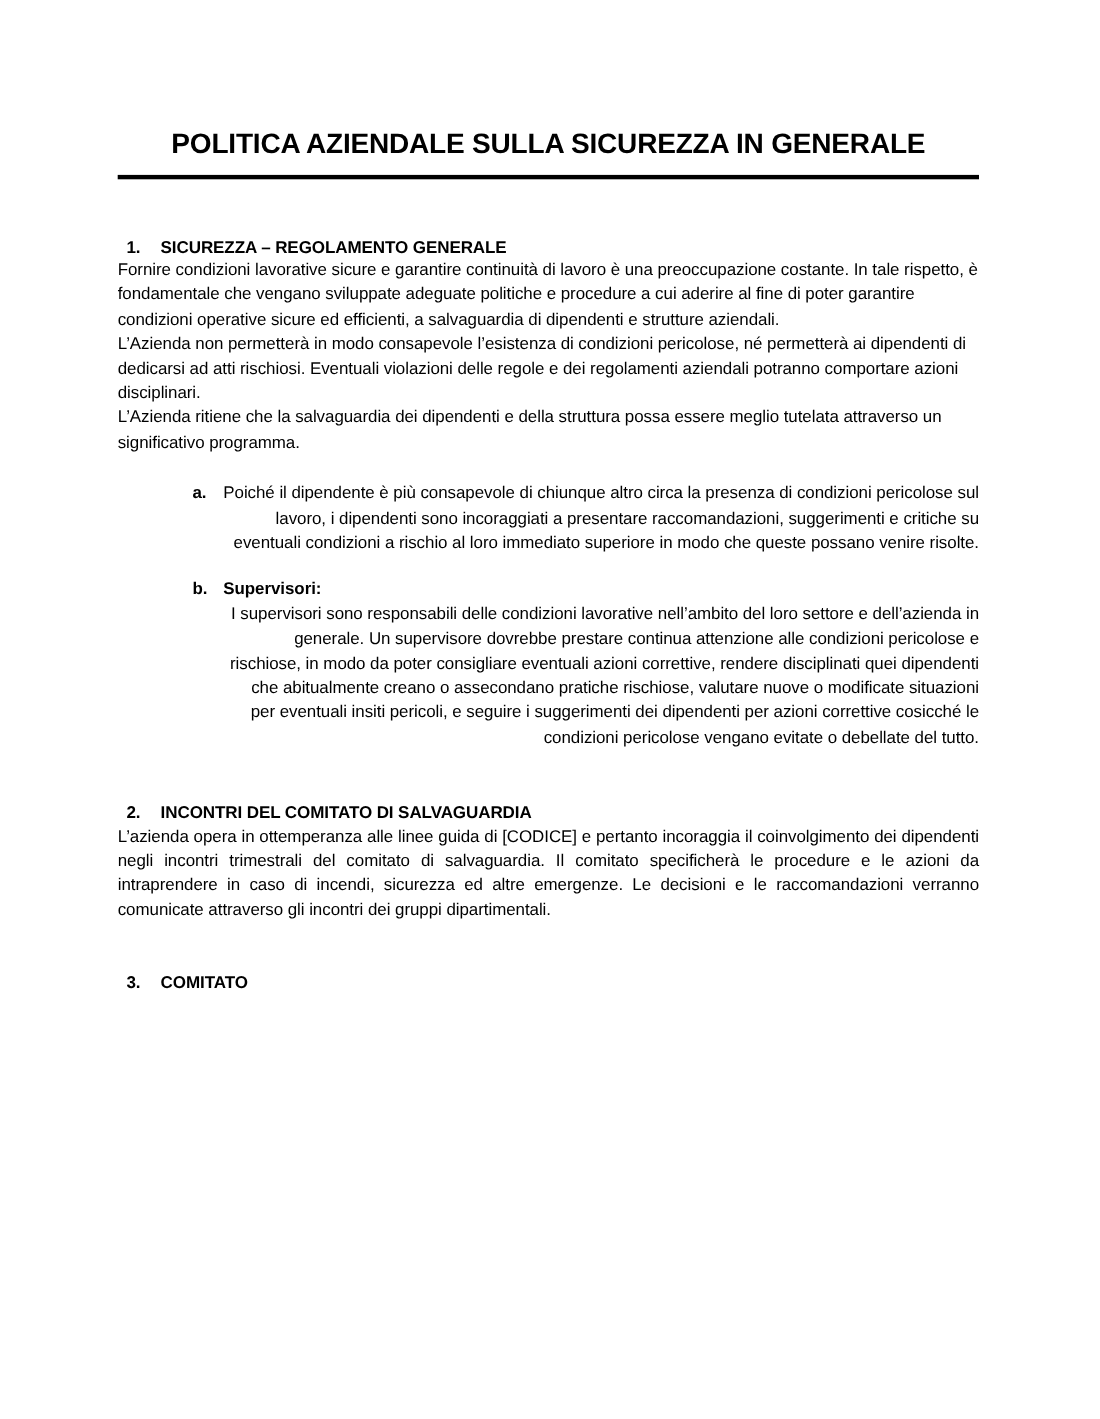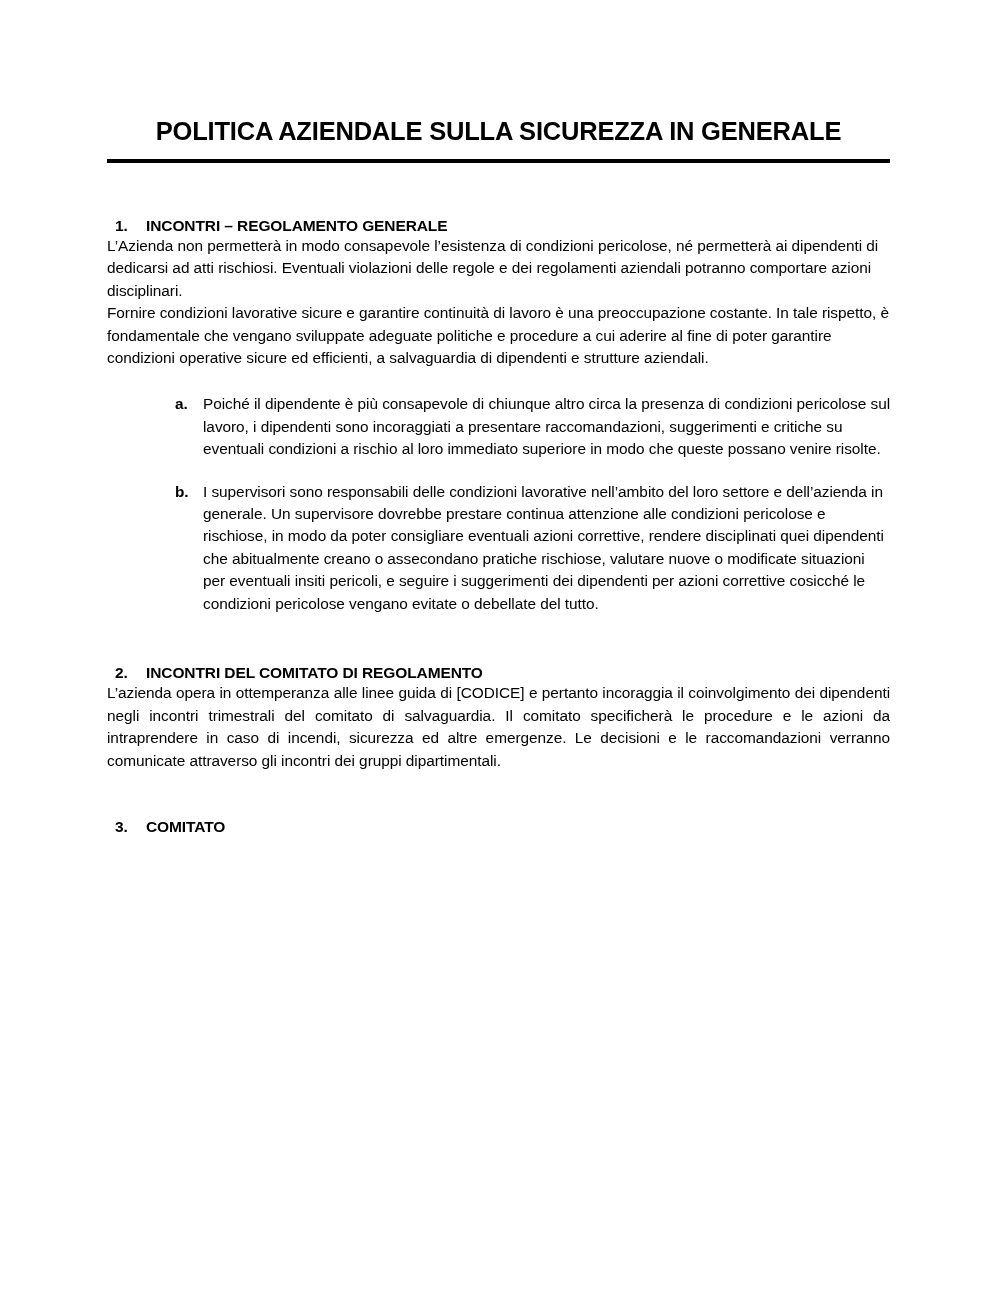--- a/index.html
+++ b/index.html
@@ -117,64 +117,66 @@
     line-height: 1.455;
     letter-spacing: -0.05px;
     display: block;
   }
   .sub-item .sub-text {
     font-size: 15.4px;
     font-weight: normal;
     line-height: 1.455;
     letter-spacing: -0.05px;
     display: block;
-    text-align: left;
+    text-align: right;
   }
 </style>
 </head>
 <body>
 
 <div class="page">
   <div class="content">
 
     <h1 class="doc-title">POLITICA AZIENDALE SULLA SICUREZZA IN GENERALE</h1>
 
     <div class="title-rule"></div>
 
     <div class="section-heading sec1-heading">
       <span class="num">1.</span>
-      <span class="heading-text">INCONTRI – REGOLAMENTO GENERALE</span>
+      <span class="heading-text">SICUREZZA – REGOLAMENTO GENERALE</span>
     </div>
+
+    <p class="body left p-gap-lg">Fornire condizioni lavorative sicure e garantire continuità di lavoro è una preoccupazione costante. In tale rispetto, è fondamentale che vengano sviluppate adeguate politiche e procedure a cui aderire al fine di poter garantire condizioni operative sicure ed efficienti, a salvaguardia di dipendenti e strutture aziendali.</p>
 
     <p class="body left p-gap-md">L’Azienda non permetterà in modo consapevole l’esistenza di condizioni pericolose, né permetterà ai dipendenti di dedicarsi ad atti rischiosi. Eventuali violazioni delle regole e dei regolamenti aziendali potranno comportare azioni disciplinari.</p>
 
-    <p class="body left p-gap-lg">Fornire condizioni lavorative sicure e garantire continuità di lavoro è una preoccupazione costante. In tale rispetto, è fondamentale che vengano sviluppate adeguate politiche e procedure a cui aderire al fine di poter garantire condizioni operative sicure ed efficienti, a salvaguardia di dipendenti e strutture aziendali.</p>
-
+    <p class="body left p-gap-md">L’Azienda ritiene che la salvaguardia dei dipendenti e della struttura possa essere meglio tutelata attraverso un significativo programma.</p>
 
     <div class="sub-list">
 
       <div class="sub-item">
         <span class="marker">a.</span>
         <span class="sub-body">
           <span class="sub-text">Poiché il dipendente è più consapevole di chiunque altro circa la presenza di condizioni pericolose sul lavoro, i dipendenti sono incoraggiati a presentare raccomandazioni, suggerimenti e critiche su eventuali condizioni a rischio al loro immediato superiore in modo che queste possano venire risolte.</span>
         </span>
       </div>
 
       <div class="sub-item">
         <span class="marker">b.</span>
         <span class="sub-body">
+          <span class="sub-title">Supervisori:</span>
           <span class="sub-text">I supervisori sono responsabili delle condizioni lavorative nell’ambito del loro settore e dell’azienda in generale. Un supervisore dovrebbe prestare continua attenzione alle condizioni pericolose e rischiose, in modo da poter consigliare eventuali azioni correttive, rendere disciplinati quei dipendenti che abitualmente creano o assecondano pratiche rischiose, valutare nuove o modificate situazioni per eventuali insiti pericoli, e seguire i suggerimenti dei dipendenti per azioni correttive cosicché le condizioni pericolose vengano evitate o debellate del tutto.</span>
         </span>
       </div>
 
     </div>
 
     <div class="section-heading sec2-heading">
       <span class="num">2.</span>
-      <span class="heading-text">INCONTRI DEL COMITATO DI REGOLAMENTO</span>
+      <span class="heading-text">INCONTRI DEL COMITATO DI SALVAGUARDIA</span>
     </div>
 
     <p class="body just p-gap-lg">L’azienda opera in ottemperanza alle linee guida di [CODICE] e pertanto incoraggia il coinvolgimento dei dipendenti negli incontri trimestrali del comitato di salvaguardia. Il comitato specificherà le procedure e le azioni da intraprendere in caso di incendi, sicurezza ed altre emergenze. Le decisioni e le raccomandazioni verranno comunicate attraverso gli incontri dei gruppi dipartimentali.</p>
 
     <div class="section-heading sec3-heading">
       <span class="num">3.</span>
       <span class="heading-text">COMITATO</span>
     </div>
 
 

